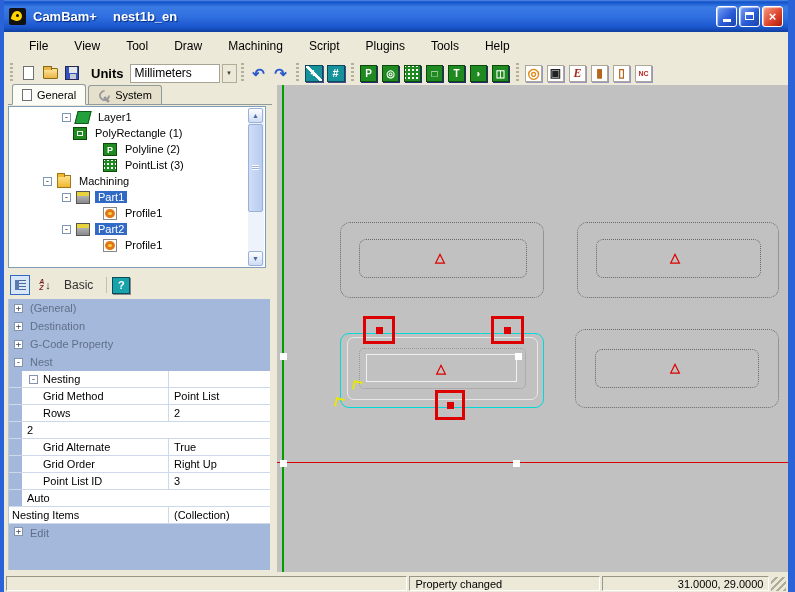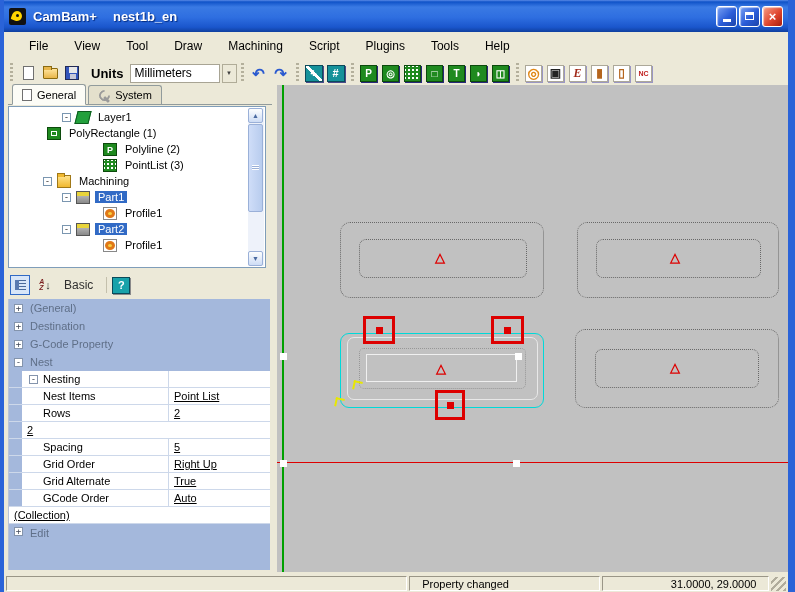--- a/index.html
+++ b/index.html
@@ -126,41 +126,41 @@
     padding-left:5px; gap:7px; }
   .cat-row.tool { flex:1; align-items:flex-start; padding-top:3px; }
   .cat-exp { width:9px; height:9px; background:#fff; border:1px solid #8494ac; color:#404858; font-size:9px;
     line-height:7px; text-align:center; flex:none; font-family:"DejaVu Sans Mono",monospace; }
   .item-row { height:17px; flex:none; display:flex; border-bottom:1px solid #cdd8ea; background:#fff; }
   .gut { width:13px; background:#a4b8dc; flex:none; }
   .ilabel { width:147px; flex:none; display:flex; align-items:center; border-right:1px solid #cdd8ea;
     padding-left:9px; gap:5px; }
   .ilabel.lvl2 { padding-left:21px; }
   .ilabel.full { width:160px; padding-left:3px; }
-  .ivalue { flex:1; display:flex; align-items:center; padding-left:5px;text-decoration:underline; }
+  .ivalue { flex:1; display:flex; align-items:center; padding-left:5px; }
   
   .canvas { position:absolute; left:273px; top:1px; width:511px; height:487px; background:#c1c1c1; overflow:hidden; }
   .axis-y { position:absolute; left:5px; top:0; width:2px; height:487px; background:#00a000; }
   .axis-x { position:absolute; left:0; top:377px; width:511px; height:1px; background:#dd0000; }
   .handle { position:absolute; width:7px; height:7px; background:#fff; }
   .cellO { position:absolute; border:1px dotted #686868; border-radius:10px; }
   .cellI { position:absolute; border:1px dotted #686868; border-radius:7px; }
   .tri { position:absolute; color:#dd0000; font-size:13px; line-height:14px; font-weight:bold; }
   .sel-cyan { position:absolute; left:63px; top:248px; width:204px; height:75px; border:1px solid #00d9d9; border-radius:9px; }
   .sel-white-o { position:absolute; left:70px; top:252px; width:191px; height:63px; border:1px solid #e8e8e8; border-radius:7px; }
   .sel-gray-i { position:absolute; left:82px; top:263px; width:167px; height:41px; border:1px dotted #979797; border-radius:5px; }
   .sel-white-i { position:absolute; left:89px; top:269px; width:151px; height:28px; border:1px solid #f0f0f0; }
   .marker { position:absolute; border:3px solid #dd0000; display:flex; align-items:center; justify-content:center; }
   .marker .dot { width:7px; height:7px; background:#dd0000; }
   .chev { position:absolute; width:9px; height:9px; border-left:2px solid #e8e800; border-top:2px solid #e8e800;
     transform:rotate(12deg); }
   
   .statusbar { position:absolute; left:0; bottom:0; width:784px; height:17px; background:#ece9d8; display:flex;
     align-items:stretch; gap:2px; padding:1px 2px; font-size:11px; }
-  .spanel { border:1px solid; border-color:#9a9687 #fff #fff #9a9687; display:flex; align-items:center; padding:0 12px; }
+  .spanel { border:1px solid; border-color:#9a9687 #fff #fff #9a9687; display:flex; align-items:center; padding:0 5px; }
   .sp1 { width:413px; } .sp2 { width:196px; } .sp3 { width:172px; justify-content:flex-end; }
   .grip { width:15px; align-self:flex-end; height:14px;
     background:repeating-linear-gradient(135deg,transparent 0 3px,#b0ac9c 3px 5px); }
 </style>
 </head>
 <body>
 
 <div class="win">
 
   <div class="titlebar">
@@ -283,21 +283,21 @@
         <span>System</span>
       </span>
     </div>
 
     <div class="treebox">
       <div class="tree-row" style="padding-left:53px">
         <span class="expander">-</span>
         <span class="ticon layer"></span>
         <span class="tree-label">Layer1</span>
       </div>
-      <div class="tree-row" style="padding-left:38px">
+      <div class="tree-row" style="padding-left:64px">
         <span class="ticon prect"></span>
         <span class="tree-label">PolyRectangle (1)</span>
       </div>
       <div class="tree-row" style="padding-left:94px">
         <span class="ticon gtxt">P</span>
         <span class="tree-label">Polyline (2)</span>
       </div>
       <div class="tree-row" style="padding-left:94px">
         <span class="ticon ppts"></span>
         <span class="tree-label">PointList (3)</span>
@@ -371,53 +371,53 @@
       <div class="item-row">
         <span class="gut"></span>
         <span class="ilabel" style="padding-left:7px">
           <span class="cat-exp">-</span>
           <span>Nesting</span>
         </span>
         <span class="ivalue"></span>
       </div>
       <div class="item-row">
         <span class="gut"></span>
-        <span class="ilabel lvl2">Nest Items</span>
+        <span class="ilabel lvl2">Grid Method</span>
         <span class="ivalue">Point List</span>
       </div>
       <div class="item-row">
         <span class="gut"></span>
         <span class="ilabel lvl2">Rows</span>
         <span class="ivalue">2</span>
       </div>
       <div class="item-row">
         <span class="gut"></span>
         <span class="ivalue">2</span>
       </div>
       <div class="item-row">
         <span class="gut"></span>
-        <span class="ilabel lvl2">Spacing</span>
-        <span class="ivalue">5</span>
+        <span class="ilabel lvl2">Grid Alternate</span>
+        <span class="ivalue">True</span>
       </div>
       <div class="item-row">
         <span class="gut"></span>
         <span class="ilabel lvl2">Grid Order</span>
         <span class="ivalue">Right Up</span>
       </div>
       <div class="item-row">
         <span class="gut"></span>
-        <span class="ilabel lvl2">Grid Alternate</span>
-        <span class="ivalue">True</span>
-      </div>
-      <div class="item-row">
-        <span class="gut"></span>
-        <span class="ilabel lvl2">GCode Order</span>
+        <span class="ilabel lvl2">Point List ID</span>
+        <span class="ivalue">3</span>
+      </div>
+      <div class="item-row">
+        <span class="gut"></span>
         <span class="ivalue">Auto</span>
       </div>
       <div class="item-row">
+        <span class="ilabel full">Nesting Items</span>
         <span class="ivalue">(Collection)</span>
       </div>
 
       <div class="cat-row tool">
         <span class="cat-exp">+</span>
         <span>Edit</span>
       </div>
     </div>
 
     <div class="canvas">

